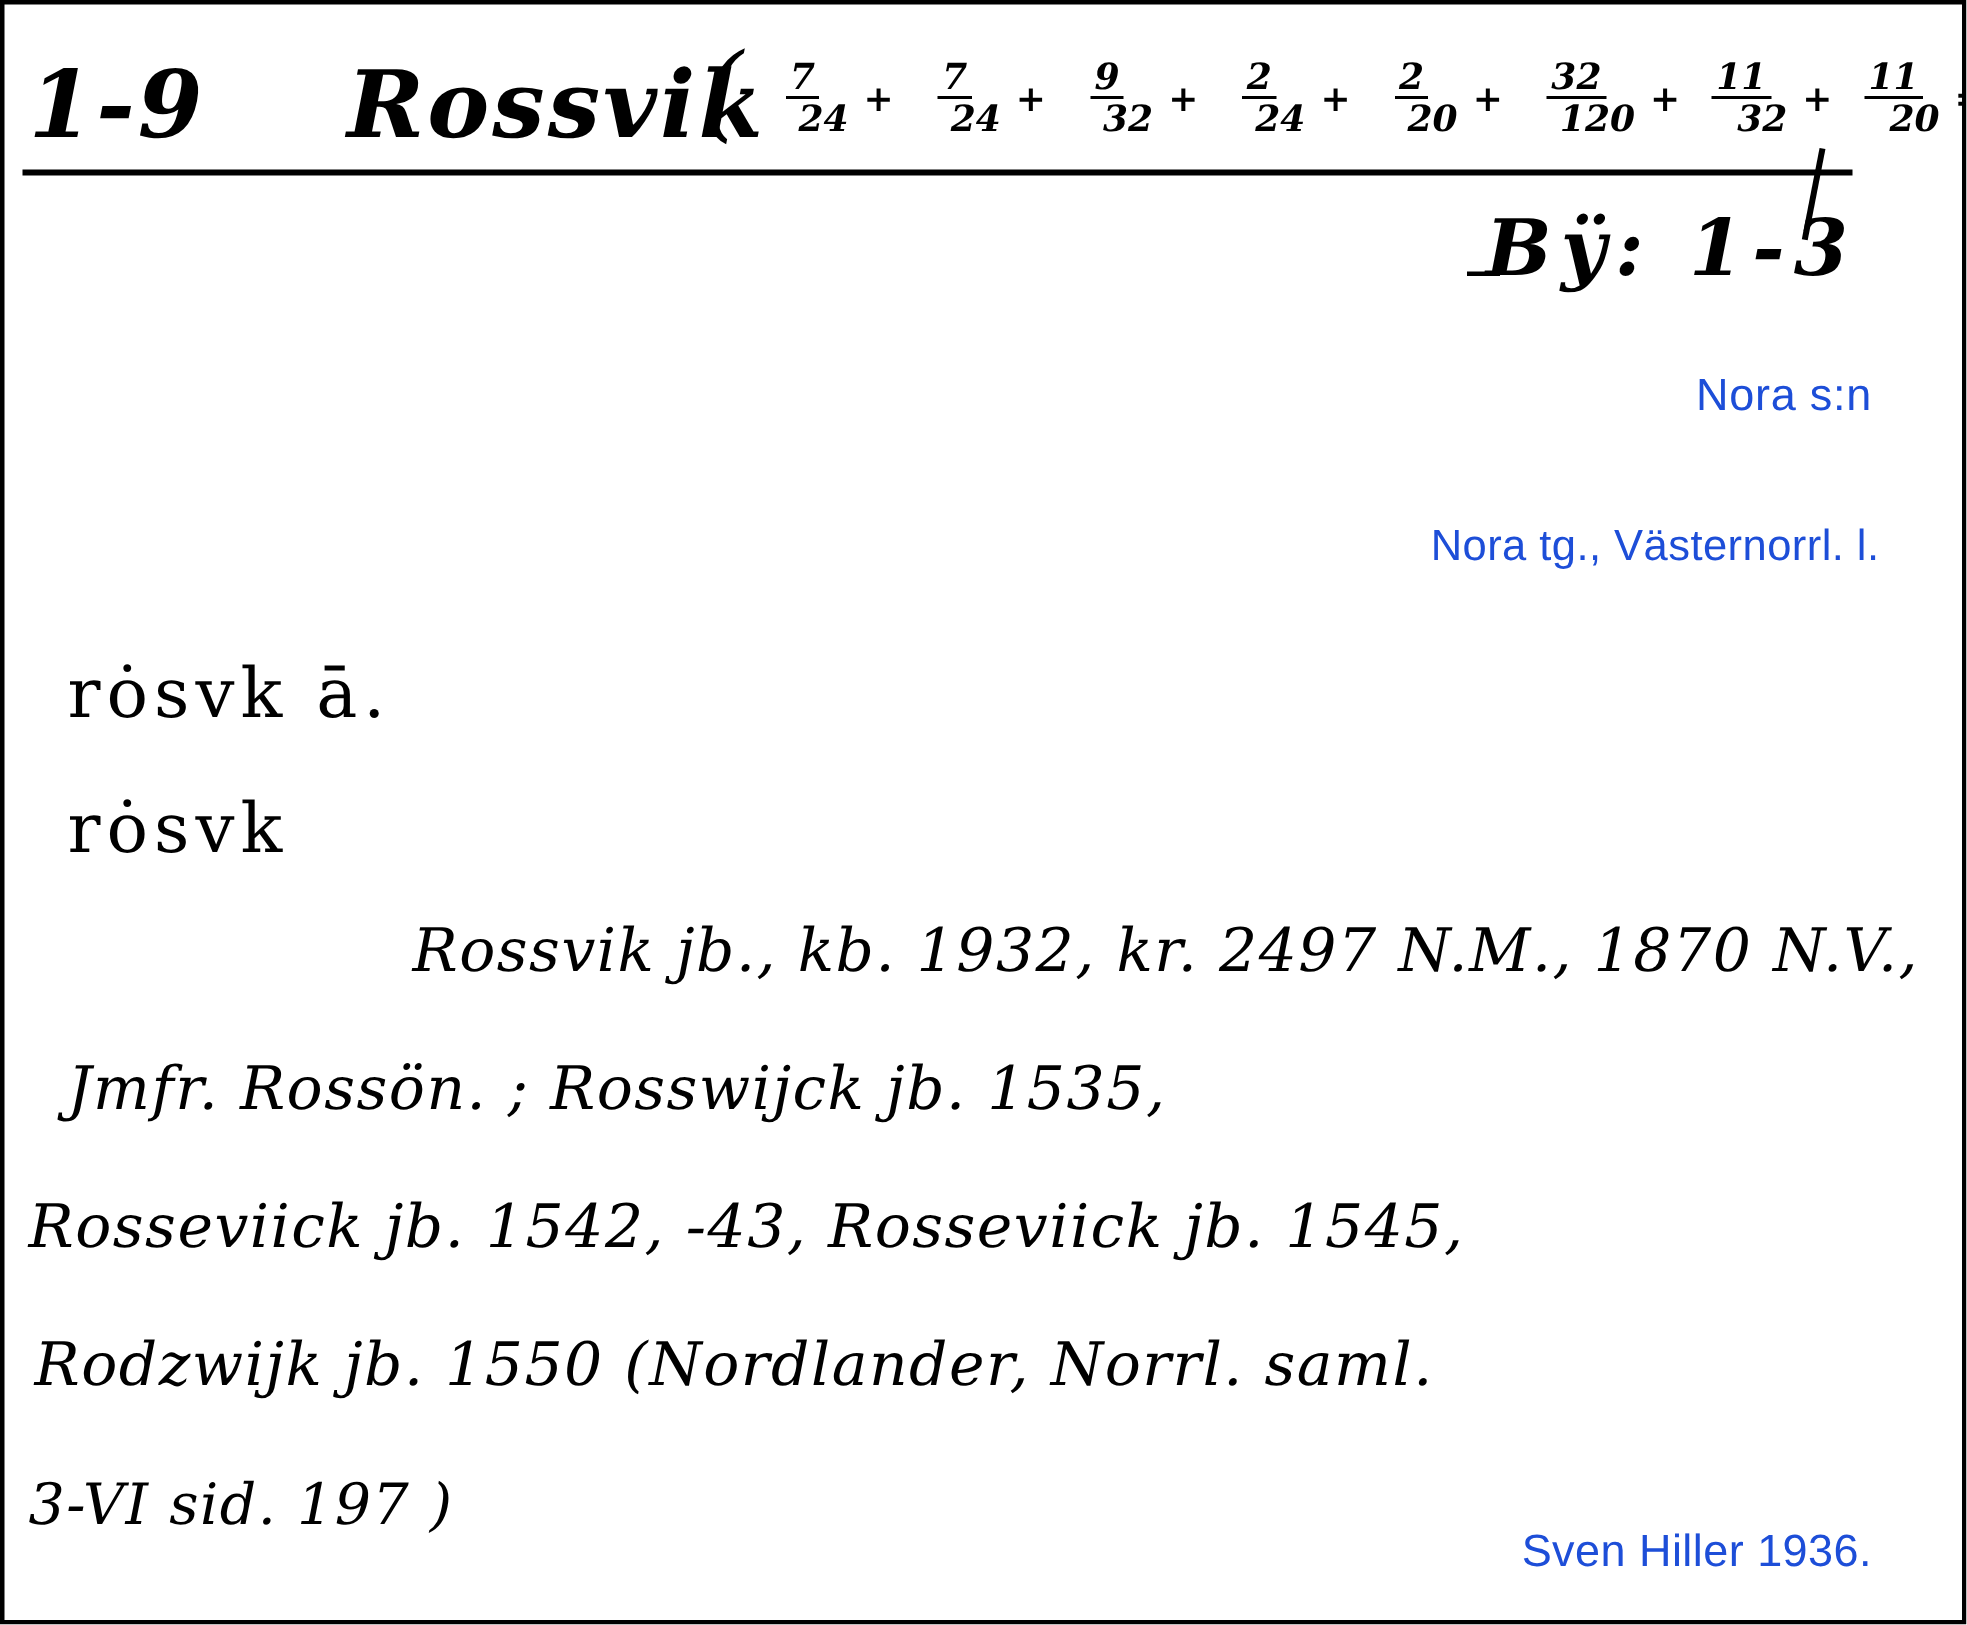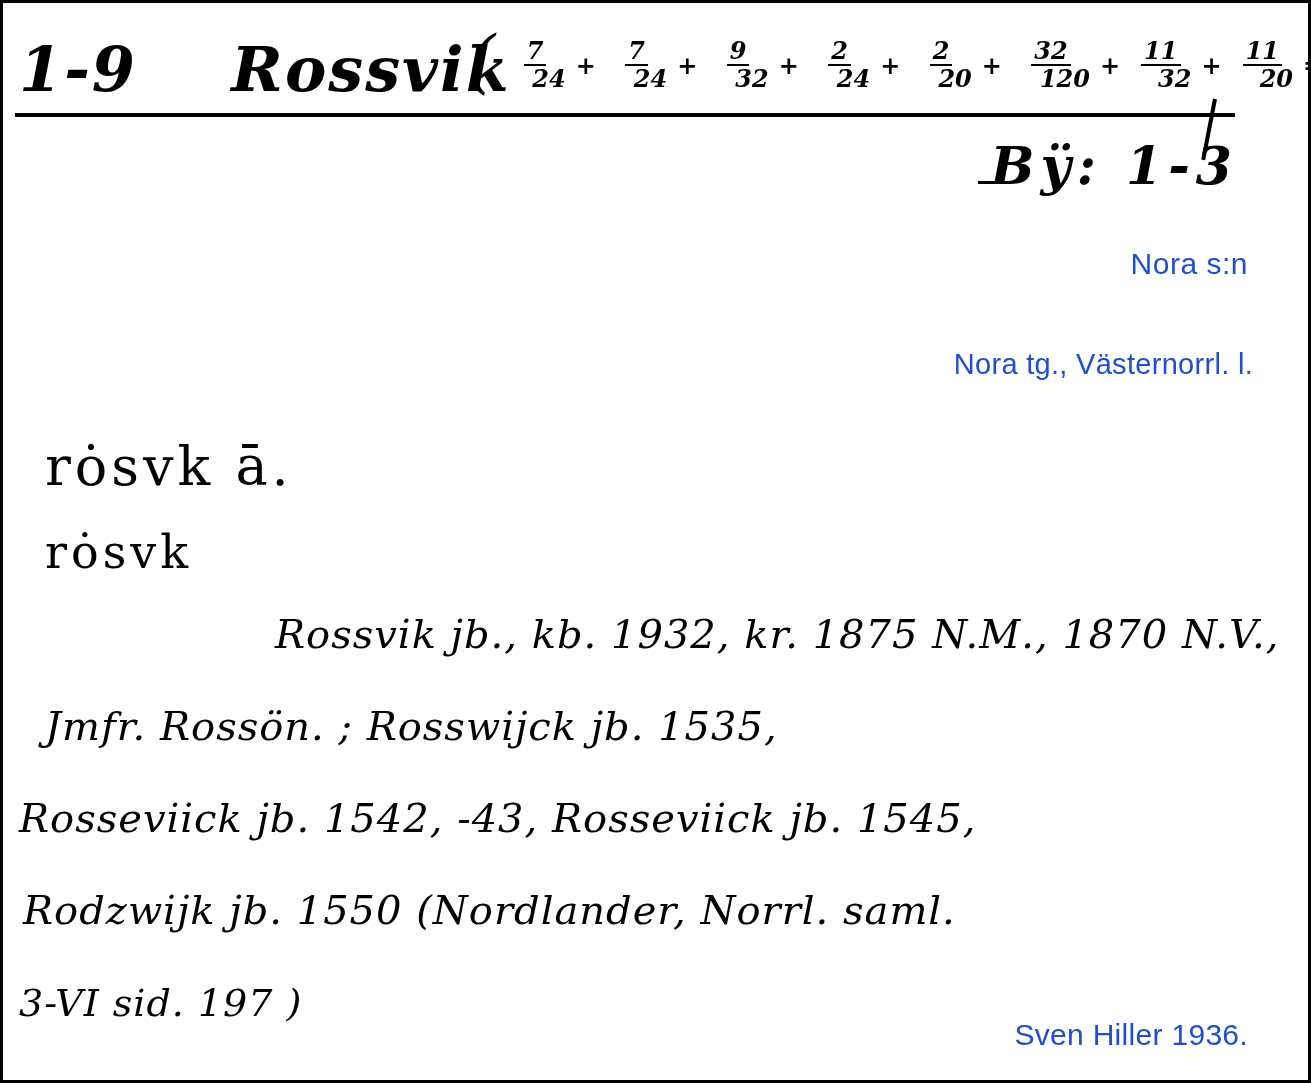--- a/index.html
+++ b/index.html
@@ -149,21 +149,21 @@
     top: 345px;
     font-size: 29px;
     letter-spacing: 0.3px;
   }
 
   
   #phon1 {
     position: absolute;
     left: 42px;
     top: 432px;
-    font-size: 54px;
+    font-size: 46px;
     font-family: "DejaVu Serif", serif;
     letter-spacing: 4px;
   }
   #phon2 {
     position: absolute;
     left: 42px;
     top: 522px;
     font-size: 46px;
     font-family: "DejaVu Serif", serif;
     letter-spacing: 4px;
@@ -262,21 +262,21 @@
 
   <div id="byline-lead"></div>
   <div id="byline" class="hand">Bÿ: 1-3</div>
 
   <div id="parish" class="printed">Nora s:n</div>
   <div id="region" class="printed">Nora tg., Västernorrl. l.</div>
 
   <div id="phon1">rȯsvk ā.</div>
   <div id="phon2">rȯsvk</div>
 
-  <div id="b1" class="bodyline">Rossvik jb., kb. 1932, kr. 1875 N.M., 1870 N.V.,</div>
+  <div id="b1" class="bodyline">Rossvik jb., kb. 1932, kr. 2497 N.M., 1870 N.V.,</div>
   <div id="b2" class="bodyline">Jmfr. Rossön. ; Rosswijck jb. 1535,</div>
   <div id="b3" class="bodyline">Rosseviick jb. 1542, -43, Rosseviick jb. 1545,</div>
   <div id="b4" class="bodyline">Rodzwijk jb. 1550 (Nordlander, Norrl. saml.</div>
   <div id="b5" class="bodyline">3-VI sid. 197 )</div>
 
   <div id="signature" class="printed">Sven Hiller 1936.</div>
 
 </div>
 
 </body></html>

